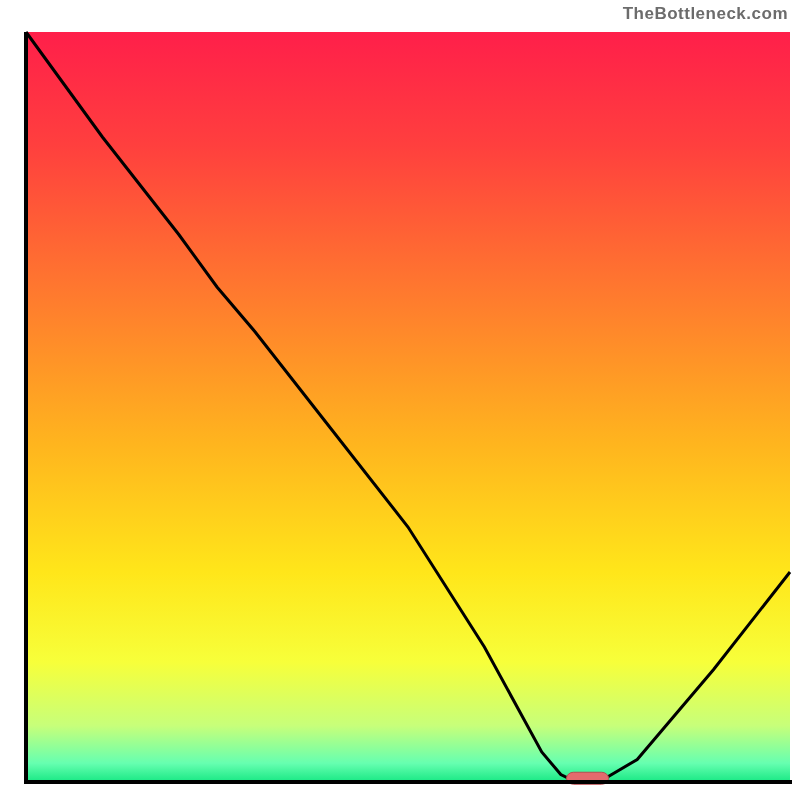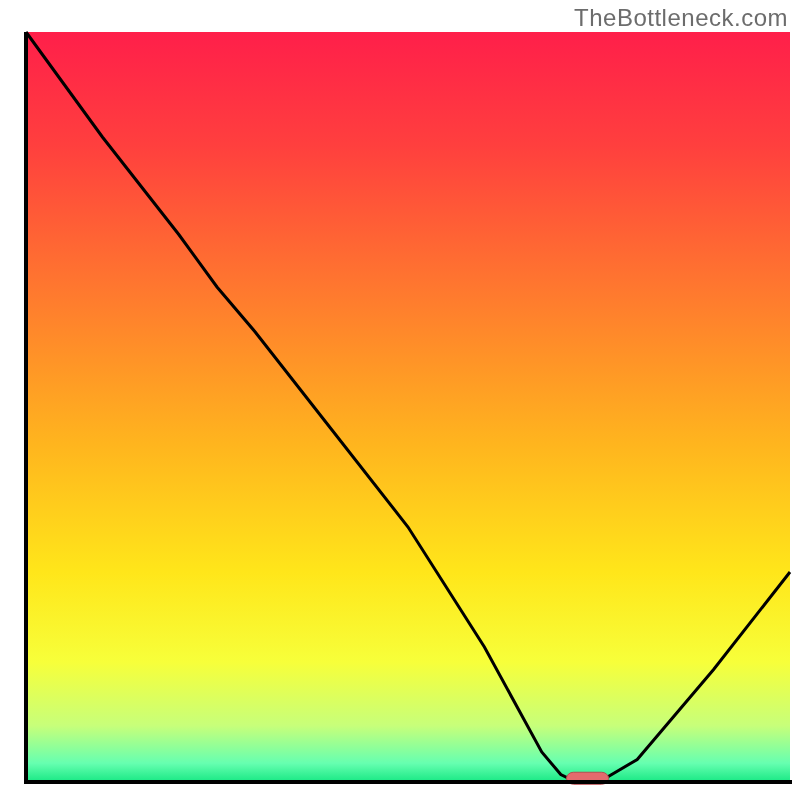--- a/index.html
+++ b/index.html
@@ -15,22 +15,22 @@
     position: absolute;
     left: 0; top: 0;
     width: 800px; height: 800px;
     box-sizing: border-box;
   }
   .watermark {
     position: absolute;
     top: 4px;
     right: 12px;
     color: #6c6c6c;
-    font-size: 24px;
-    font-weight: 400;
+    font-size: 17px;
+    font-weight: 700;
     letter-spacing: 0.5px;
   }
   svg.curve {
     position: absolute;
     left: 0; top: 0;
     width: 800px; height: 800px;
     pointer-events: none;
   }
 </style>
 </head>

